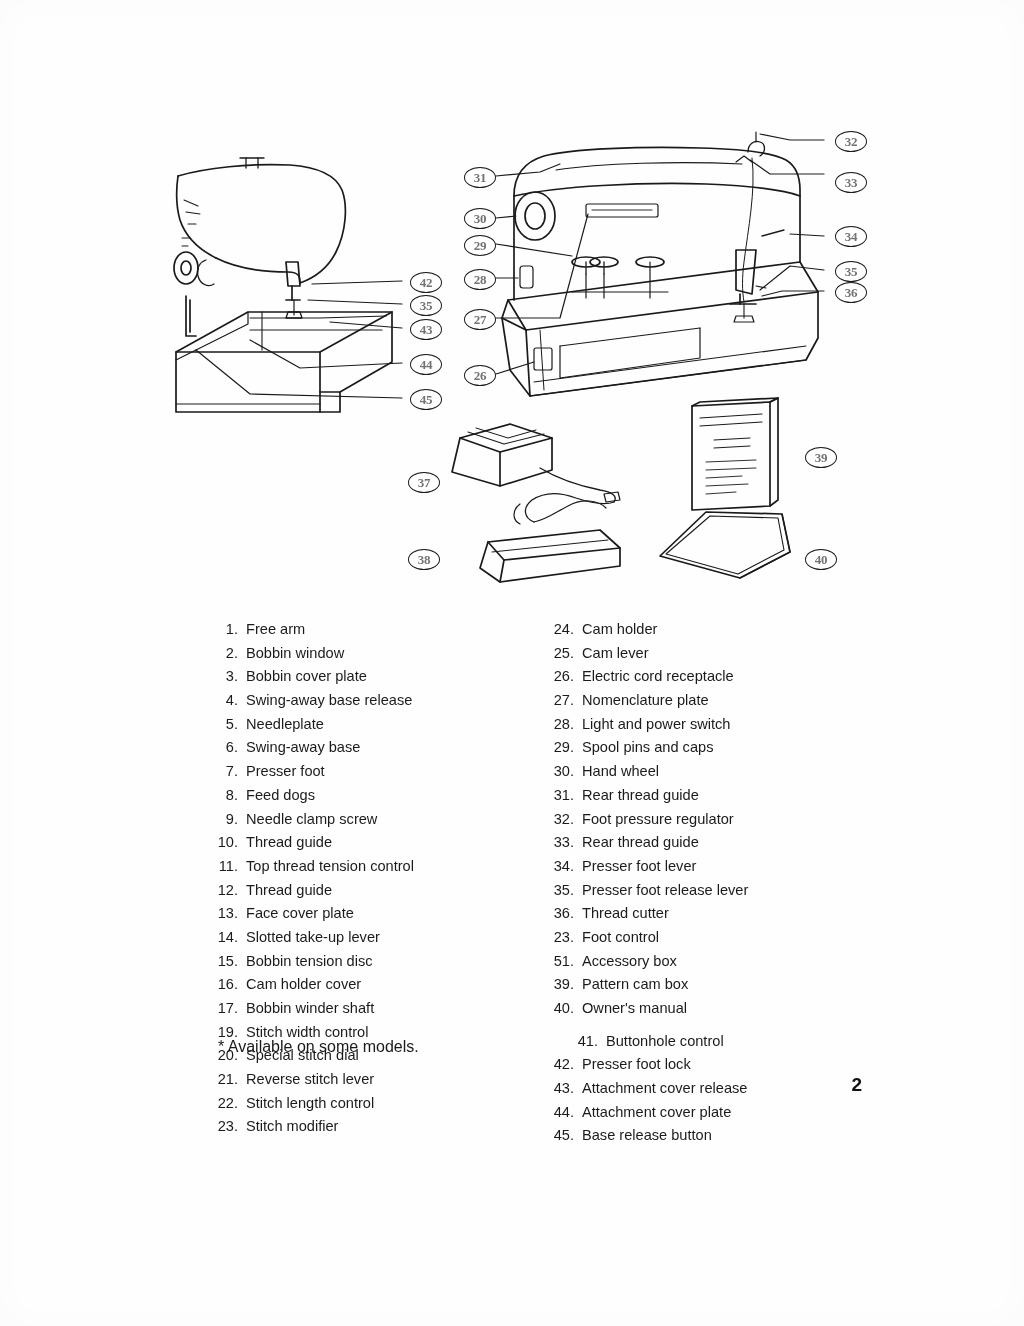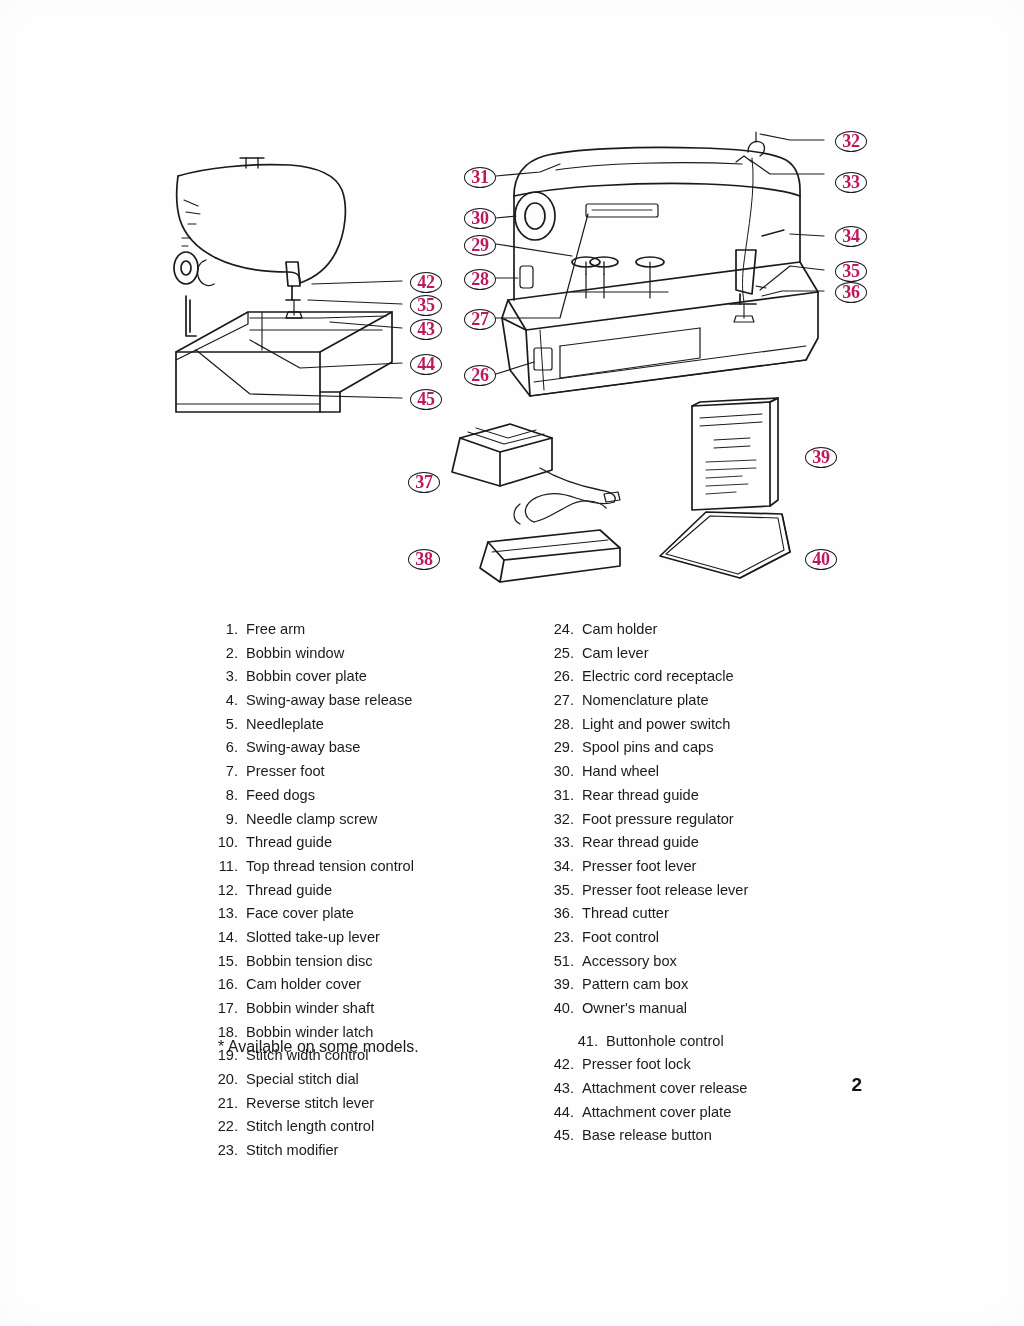--- a/index.html
+++ b/index.html
@@ -27,23 +27,23 @@
     width: 1024px;
     height: 600px;
   }
   .illus svg {
     display: block;
   }
 
   .callout {
     position: absolute;
     font-family: "Liberation Serif", serif;
-    font-size: 18px;
+    font-size: 13px;
     font-weight: bold;
-    color: #be185d;
+    color: #737373;
     width: 30px;
     height: 19px;
     line-height: 19px;
     text-align: center;
     border: 1.6px solid #1a1a1a;
     border-radius: 50%;
     background: #ffffff;
     letter-spacing: -0.3px;
   }
 
@@ -335,21 +335,20 @@
           <li><span class="num">8.</span><span>Feed dogs</span></li>
           <li><span class="num">9.</span><span>Needle clamp screw</span></li>
           <li><span class="num">10.</span><span>Thread guide</span></li>
           <li><span class="num">11.</span><span>Top thread tension control</span></li>
           <li><span class="num">12.</span><span>Thread guide</span></li>
           <li><span class="num">13.</span><span>Face cover plate</span></li>
           <li><span class="num">14.</span><span>Slotted take-up lever</span></li>
           <li><span class="num">15.</span><span>Bobbin tension disc</span></li>
           <li><span class="num">16.</span><span>Cam holder cover</span></li>
           <li><span class="num">17.</span><span>Bobbin winder shaft</span></li>
-          <li><span class="num">18.</span><span>Bobbin winder latch</span></li>
           <li><span class="num">19.</span><span>Stitch width control</span></li>
           <li><span class="num">20.</span><span>Special stitch dial</span></li>
           <li><span class="num">21.</span><span>Reverse stitch lever</span></li>
           <li><span class="num">22.</span><span>Stitch length control</span></li>
           <li><span class="num">23.</span><span>Stitch modifier</span></li>
         </ol>
     </div>
 
     <div class="col col-right">
       <ol class="parts" id="right-list">

